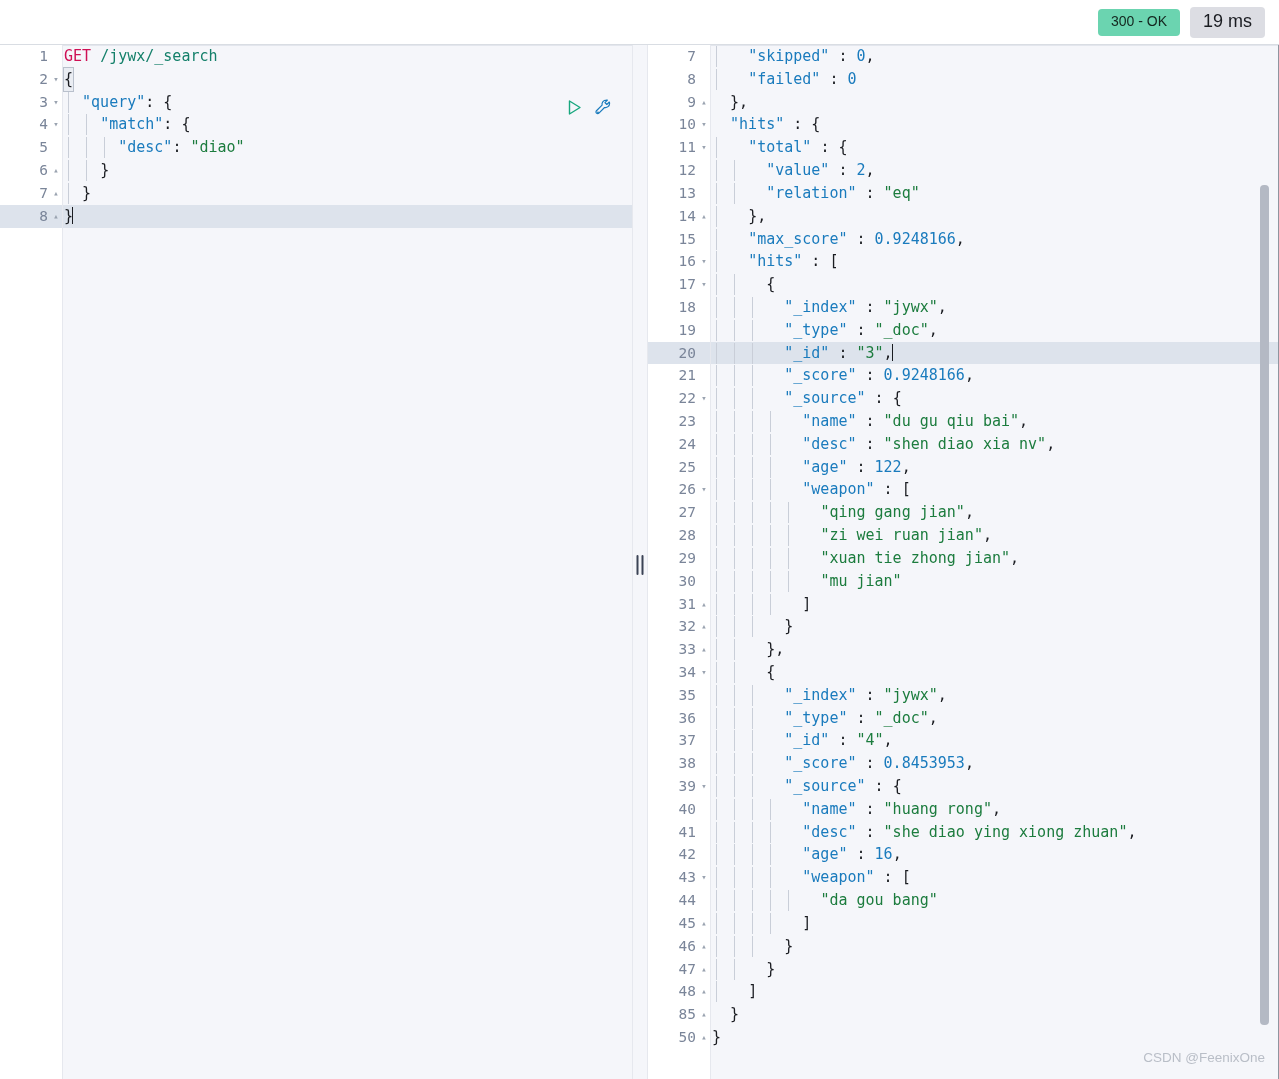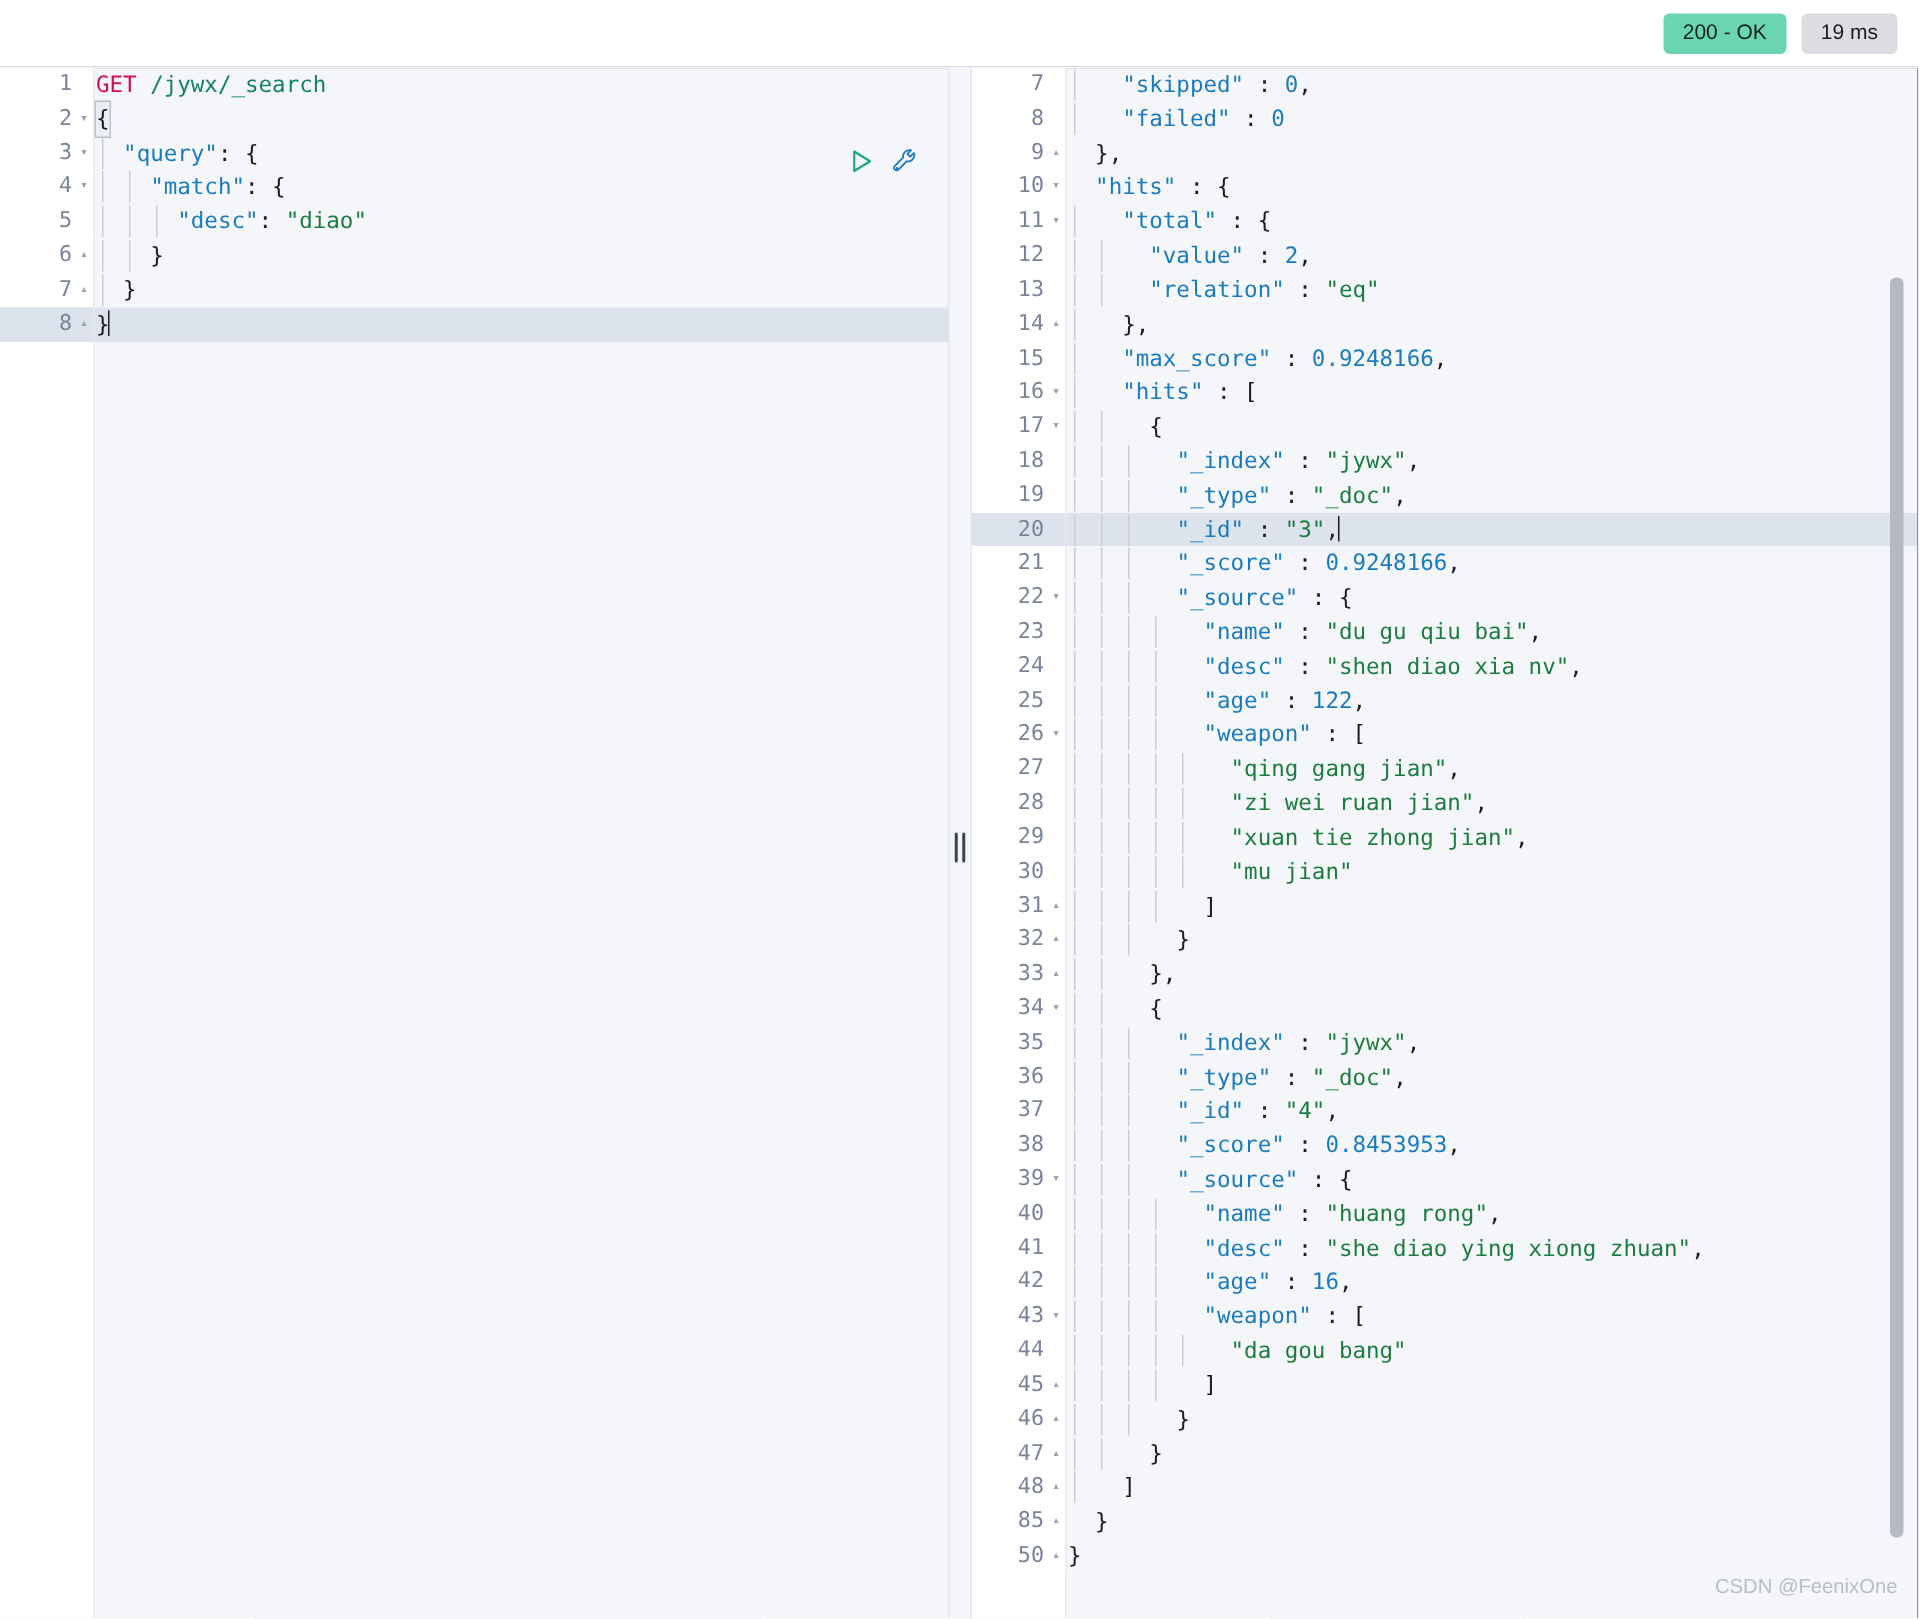--- a/index.html
+++ b/index.html
@@ -58,21 +58,21 @@
     color: #14261f;
     font-size: 14px;
     padding: 5px 13px 6px;
     border-radius: 4px;
     line-height: 1.1;
     white-space: nowrap;
   }
   #time-badge {
     background: #dcdde3;
     color: #1a1c21;
-    font-size: 14px;
+    font-size: 18px;
     padding: 5px 13px 6px;
     border-radius: 4px;
     line-height: 1.1;
     white-space: nowrap;
   }
 
   
   #panels {
     position: absolute;
     top: 45px; left: 0;
@@ -284,21 +284,21 @@
     z-index: 7;
   }
 </style>
 </head>
 <body>
 
 <div id="app">
 
   <div id="topbar">
     <div id="status-group">
-      <span id="status-badge">200 - OK</span>
+      <span id="status-badge">300 - OK</span>
       <span id="time-badge">19 ms</span>
     </div>
   </div>
 
   <div id="panels">
 
     <div id="request-panel" class="editor-panel">
       <div class="editor-top-rule"></div>
       <div class="gutter"></div>
       <div class="code-area" id="request-lines">

